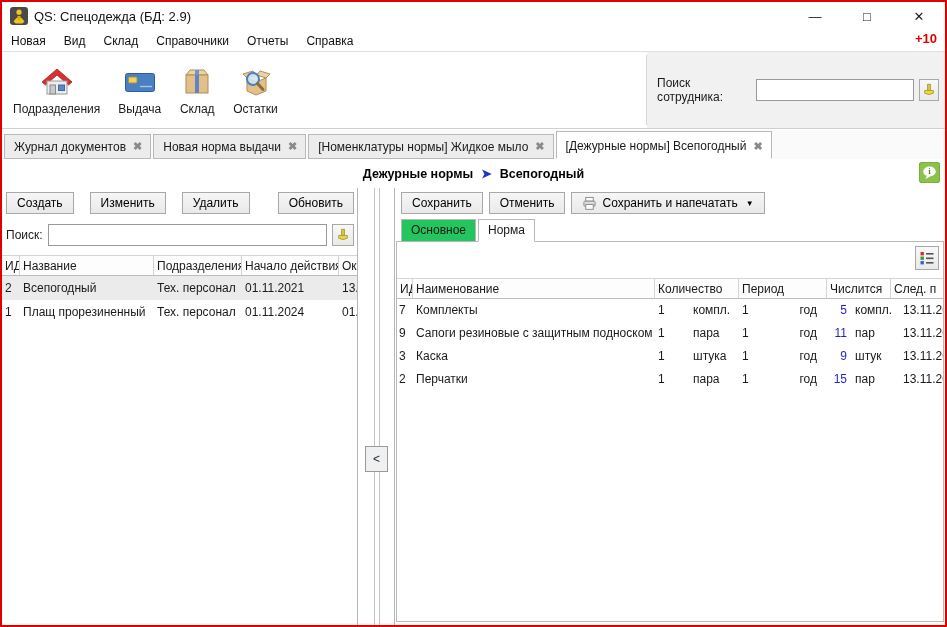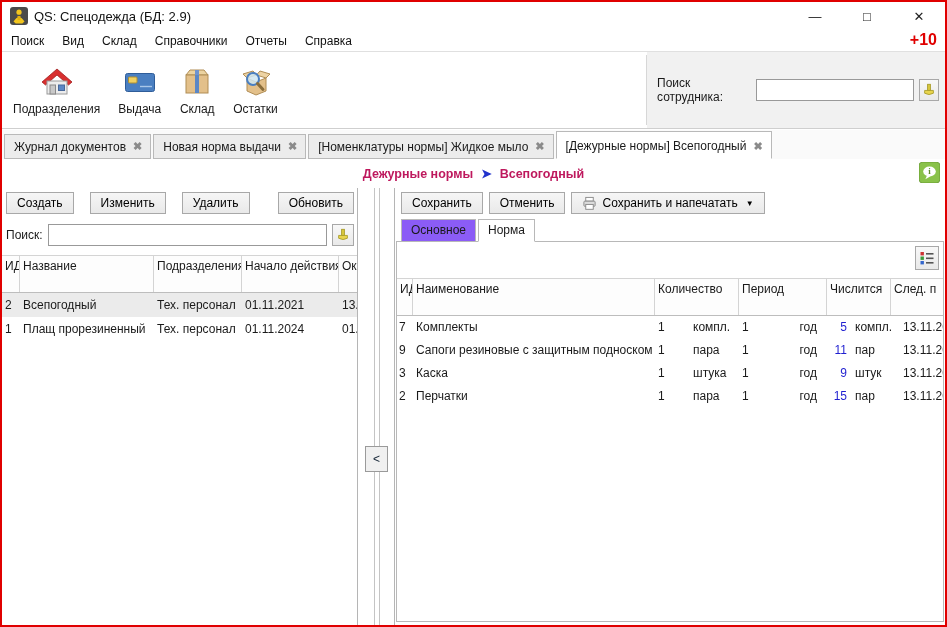--- a/index.html
+++ b/index.html
@@ -12,21 +12,21 @@
   
   .titlebar { position: absolute; top: 0; left: 0; right: 0; height: 28px; display: flex; align-items: center; background: #fff; }
   .app-icon { margin: 0 6px 0 8px; width: 18px; height: 18px; display: inline-flex; }
   .win-title { font-size: 13px; color: #111; }
   .win-controls { margin-left: auto; display: flex; align-items: center; height: 100%; }
   .win-ctl { width: 52px; text-align: center; font-size: 13px; color: #222; cursor: default; }
   
   .menubar { position: absolute; top: 28px; left: 0; right: 0; height: 21px; display: flex; align-items: center; background: #fff; }
   .menu-items { display: flex; }
   .menu-item { padding: 2px 9px; color: #111; }
-  .menu-badge { position: absolute; right: 8px; top: 1px; color: #e00000; font-weight: bold; font-size: 16px; }
+  .menu-badge { position: absolute; right: 8px; top: 1px; color: #e00000; font-weight: bold; font-size: 13px; }
   
   .toolbar { position: absolute; top: 49px; left: 0; right: 0; height: 78px; background: #fff;
              border-top: 1px solid #e0e0e0; border-bottom: 1px solid #cfcfcf; }
   .tool-buttons { position: absolute; left: 2px; top: 2px; bottom: 2px; display: flex; align-items: center; }
   .tool-btn { display: flex; flex-direction: column; align-items: center; padding: 4px 9px; }
   .tool-ico { width: 36px; height: 34px; display: flex; align-items: center; justify-content: center; }
   .tool-label { margin-top: 3px; font-size: 12px; }
   .toolbar-sep { position: absolute; left: 644px; top: 3px; bottom: 3px; width: 1px; background: #d7d7d7; }
   .emp-search { position: absolute; left: 645px; right: 0; top: 0; bottom: 0; background: #f1f1f1;
                 display: flex; align-items: center; padding: 0 6px 0 10px; }
@@ -37,21 +37,21 @@
               border: 1px solid #a8a8a8; display: inline-flex; align-items: center; justify-content: center; padding: 0; }
   
   .tabstrip { position: absolute; top: 128px; left: 0; right: 0; height: 29px; display: flex; align-items: flex-end; padding-left: 2px; background: #fafafa; }
   .tab { display: flex; align-items: center; gap: 7px; background: #ececec; border: 1px solid #b9b9b9;
          padding: 4px 8px 4px 9px; margin-right: 2px; height: 25px; white-space: nowrap; }
   .tab.active { background: #fff; border-bottom-color: #fff; height: 28px; padding-top: 6px; }
   .tab-close { color: #8a8a8a; font-weight: bold; font-size: 11px; line-height: 1; }
   
   .crumb-row { position: absolute; top: 157px; left: 0; right: 0; height: 29px; background: #fff;
                display: flex; align-items: center; justify-content: center; }
-  .crumb { font-weight: bold; font-size: 12.5px; color: #be185d; }
+  .crumb { font-weight: bold; font-size: 12.5px; color: #000000; }
   .crumb-arrow { color: #2233cc; font-weight: bold; margin: 0 8px; }
   .info-btn { position: absolute; right: 5px; top: 3px; width: 21px; height: 21px; border: none; background: none; padding: 0; }
   
   .main { position: absolute; top: 186px; left: 0; right: 0; bottom: 0; display: flex; background: #fff; }
   .left-pane { width: 356px; position: relative; border-right: 1px solid #b5b5b5; }
   .splitter { width: 36px; position: relative; background: #fff; }
   .splitter::before { content: ""; position: absolute; left: 16px; top: 0; bottom: 0; width: 4px;
                       border-left: 1px solid #c4c4c4; border-right: 1px solid #c4c4c4; }
   .collapse-btn { position: absolute; left: 7px; top: 258px; width: 23px; height: 26px;
                   background: #f0f0f0; border: 1px solid #9a9a9a; color: #123; font-size: 12px; padding: 0; }
@@ -59,40 +59,40 @@
   
   .btn { background: linear-gradient(#f6f6f6,#e9e9e9); border: 1px solid #a8a8a8; height: 22px;
          padding: 0 10px; font: 12px "Liberation Sans", sans-serif; white-space: nowrap; display: inline-flex; align-items: center; gap: 5px; }
   .lp-buttons { position: absolute; top: 4px; left: 4px; right: 3px; display: flex; gap: 16px; }
   .btn-refresh { margin-left: auto; }
   .lp-search { position: absolute; top: 36px; left: 4px; right: 3px; display: flex; align-items: center; }
   .lp-search label { margin-right: 5px; }
   .lp-search .text-input { flex: 1; }
   
   .lp-table { position: absolute; top: 67px; left: 0; right: 0; bottom: 0; overflow: hidden; }
-  .thead { display: flex; height: 38px; line-height: 20px; border-top: 1px solid #d4d4d4; border-bottom: 1px solid #bdbdbd; background: #fdfdfd; }
+  .thead { display: flex; height: 21px; line-height: 20px; border-top: 1px solid #d4d4d4; border-bottom: 1px solid #bdbdbd; background: #fdfdfd; }
   .thead span { padding-left: 3px; border-right: 1px solid #d4d4d4; overflow: hidden; white-space: nowrap; }
   .thead span:last-of-type { border-right: none; flex: 1; }
   .lt-head span:nth-of-type(1) { width: 18px; }
   .lt-head span:nth-of-type(2) { width: 134px; }
   .lt-head span:nth-of-type(3) { width: 88px; }
   .lt-head span:nth-of-type(4) { width: 97px; }
   .trow { display: flex; height: 24px; line-height: 24px; white-space: nowrap; }
   .trow.selected { background: #ebebeb; }
   .trow span { overflow: hidden; padding-left: 3px; }
   .c-id { width: 18px; }
   .c-name { width: 134px; }
   .c-dep { width: 88px; }
   .c-start { width: 97px; }
   .c-end { flex: 1; }
   
   .rp-buttons { position: absolute; top: 4px; left: 6px; display: flex; gap: 6px; }
   .dd-arrow { font-size: 8px; margin-left: 3px; }
   .rp-tabs { position: absolute; top: 31px; left: 6px; display: flex; z-index: 2; }
-  .itab { background: #8b5cf6; border: 1px solid #b8b8b8; padding: 3px 9px 4px; margin-right: 2px; height: 23px; }
+  .itab { background: #22c55e; border: 1px solid #b8b8b8; padding: 3px 9px 4px; margin-right: 2px; height: 23px; }
   .itab.active { background: #fff; border-bottom-color: #fff; position: relative; z-index: 3; }
   .rp-panel { position: absolute; top: 53px; left: 1px; right: 1px; bottom: 3px; border: 1px solid #b8b8b8; background: #fff; }
   .view-btn { position: absolute; top: 4px; right: 4px; width: 24px; height: 24px; background: linear-gradient(#f8f8f8,#e9e9e9);
               border: 1px solid #a8a8a8; display: flex; align-items: center; justify-content: center; padding: 0; }
   .rp-table { position: absolute; top: 36px; left: 0; right: 0; overflow: hidden; }
   .rt-head span:nth-of-type(1) { width: 16px; }
   .rt-head span:nth-of-type(2) { width: 242px; }
   .rt-head span:nth-of-type(3) { width: 84px; }
   .rt-head span:nth-of-type(4) { width: 88px; }
   .rt-head span:nth-of-type(5) { width: 64px; }
@@ -127,21 +127,21 @@
     <div class="win-controls">
       <span class="win-ctl">—</span>
       <span class="win-ctl">□</span>
       <span class="win-ctl">✕</span>
     </div>
   </div>
 
   <div class="menubar">
     <div class="menu-items">
 
-    <span class="menu-item">Поиск</span>
+    <span class="menu-item">Новая</span>
         <span class="menu-item">Вид</span>
         <span class="menu-item">Склад</span>
         <span class="menu-item">Справочники</span>
         <span class="menu-item">Отчеты</span>
         <span class="menu-item">Справка</span>
       </div>
     <span class="menu-badge">+10</span>
   </div>
 
   <div class="toolbar">

